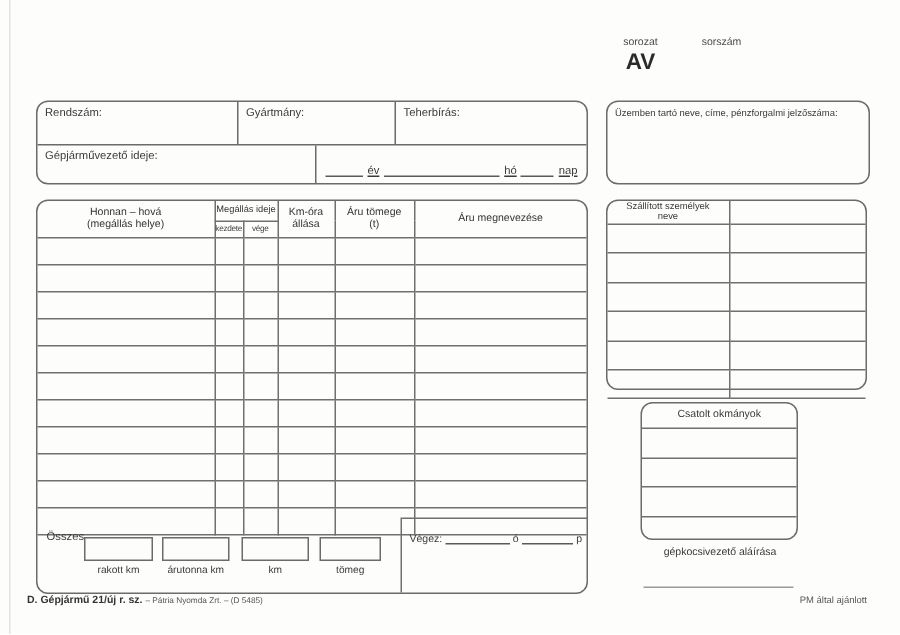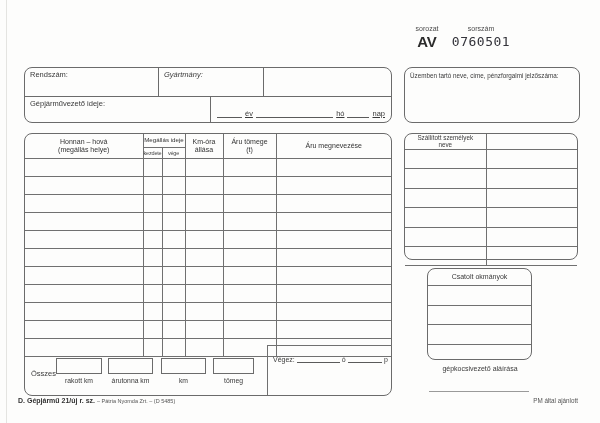--- a/index.html
+++ b/index.html
@@ -23,21 +23,21 @@
     font-family:"DejaVu Sans Mono", monospace; font-size:13px; letter-spacing:.5px; color:#33333a; }
 
   .box { position:absolute; border:1px solid #6b6b6b; border-radius:8px; box-sizing:border-box; }
 
   
   .veh { left:24px; top:67px; width:368px; height:56px; }
   .veh-row1 { position:absolute; top:0; left:0; right:0; height:28px; border-bottom:1px solid #6b6b6b; display:flex; }
   .veh-row2 { position:absolute; top:29px; bottom:0; left:0; right:0; display:flex; }
   .cell { box-sizing:border-box; padding:2px 4px 0 5px; font-size:7.5px; color:#3a3a3a; }
   .bR { border-right:1px solid #6b6b6b; }
-  .w134 { width:134px; } .w105 { width:105px;font-style:italic; } .w186 { width:186px; } .grow { flex:1; }
+  .w134 { width:134px; } .w105 { width:105px; } .w186 { width:186px; } .grow { flex:1; }
   .date-cell { flex:1; position:relative; }
   .date-line { position:absolute; left:6px; right:6px; bottom:4px; display:flex; align-items:flex-end; gap:3px; font-size:7.5px; color:#3a3a3a;text-decoration:underline; }
   .ul { display:inline-block; border-bottom:1px solid #5a5a5a; height:2px; }
   .w25 { width:25px; } .w22 { width:22px; } .f1 { flex:1; } .f08 { flex:.8; }
 
   
   .oper { left:404px; top:67px; width:176px; height:56px; padding:4px 5px; font-size:6.3px; color:#3a3a3a; white-space:nowrap; overflow:hidden; }
 
   
   .main { left:24px; top:133px; width:368px; height:263px; }
@@ -47,21 +47,21 @@
   .trip tr > *:last-child { border-right:none; }
   .trip thead tr:first-child > * { border-top:none; }
   .trip thead th { font-weight:normal; font-size:7px; color:#333; text-align:center; vertical-align:middle; line-height:8px; }
   .trip .h1 { height:13px; } .trip .h2 { height:11px; }
   .trip .h2 th { font-size:5.5px; color:#444; letter-spacing:-.2px; }
   .trip .megallas { font-size:6.2px; }
   .trip tbody td { height:17px; }
 
   
   .summary { position:absolute; left:0; right:0; bottom:0; height:50px; }
-  .osszes { position:absolute; left:6px; top:24px; font-size:7.5px; color:#3a3a3a; }
+  .osszes { position:absolute; left:6px; top:8px; font-size:7.5px; color:#3a3a3a; }
   .tot-box { position:absolute; top:13px; height:16px; border:1px solid #6b6b6b; box-sizing:border-box; }
   .tb1 { left:31px; width:46px; } .tb2 { left:83px; width:45px; } .tb3 { left:136px; width:45px; } .tb4 { left:188px; width:41px; }
   .tot-lbl { position:absolute; top:32px; font-size:6.8px; color:#3a3a3a; text-align:center; white-space:nowrap; }
 
   .driver-sec { position:absolute; left:242px; top:0; bottom:0; width:124px; border-left:1px solid #707070; }
   .driver-top { height:27px; box-sizing:border-box; }
   .driver-title { text-align:center; font-size:7.3px; padding-top:2px; color:#3a3a3a; }
   .time-row { display:flex; align-items:flex-end; gap:2px; padding:0 4px 2px 5px; font-size:7px; color:#3a3a3a; }
   .driver-bottom { height:22px; box-sizing:border-box; border-top:1px solid #707070; display:flex; flex-direction:column; justify-content:flex-end; }
   .driver-bottom .time-row { padding-bottom:4px; }
@@ -93,26 +93,26 @@
 </head>
 <body>
 
 <div class="sheet">
   <div class="scan-edge"></div>
 
 
   <div class="ser-lbl ser-series">sorozat</div>
   <div class="ser-val-series">AV</div>
   <div class="ser-lbl ser-serial">sorszám</div>
-  <div class="ser-val-serial">0760501</div>
 
   <div class="box veh">
     <div class="veh-row1">
       <div class="cell bR w134">Rendszám:</div>
       <div class="cell bR w105">Gyártmány:</div>
+      <div class="cell grow">Teherbírás:</div>
     </div>
     <div class="veh-row2">
       <div class="cell bR w186">Gépjárművezető ideje:</div>
       <div class="date-cell">
         <div class="date-line">
           <span class="ul w25"></span>
           <span>év</span>
           <span class="ul f1"></span>
           <span>hó</span>
           <span class="ul w22"></span>

